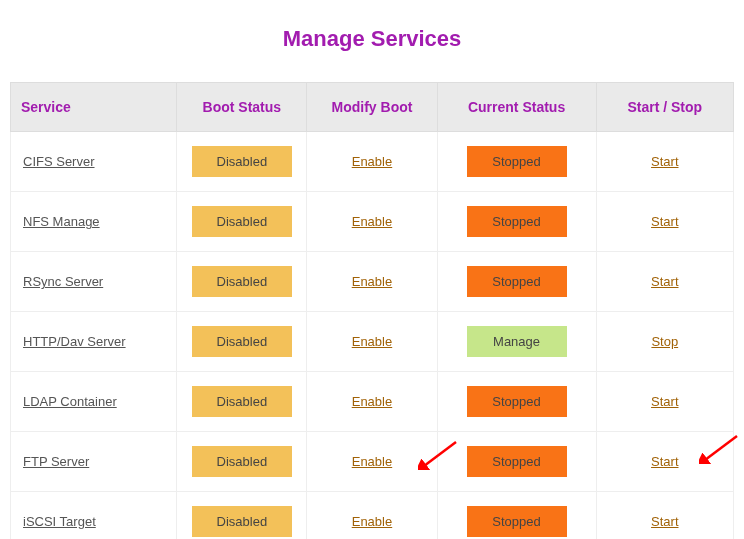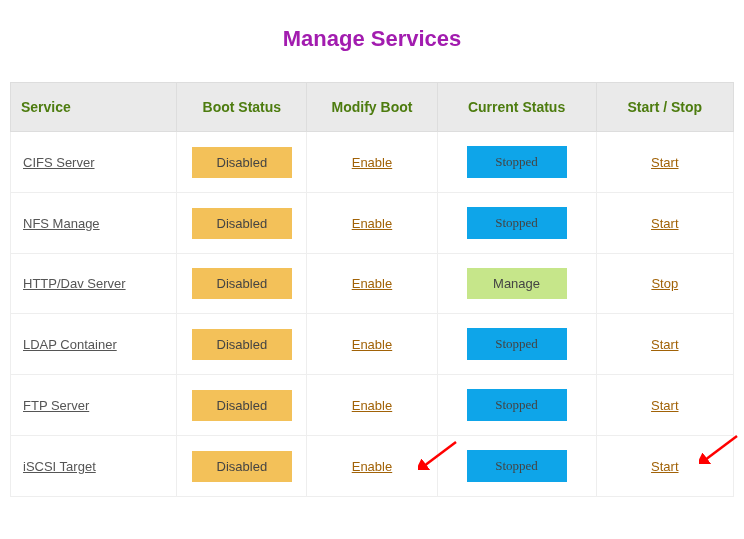--- a/index.html
+++ b/index.html
@@ -16,21 +16,21 @@
       color: #a21caf;
       padding: 16px 0 30px 0;
     }
     table {
       width: 100%;
       border-collapse: collapse;
       table-layout: fixed;
     }
     th {
       background: #eaeaea;
-      color: #4d7c0f;
+      color: #a21caf;
       font-weight: bold;
       font-size: 14px;
       text-align: center;
       padding: 16px 10px;
       border: 1px solid #ddd;
     }
     th.col-service { text-align: left; width: 23%; }
     th.col-boot { width: 18%; }
     th.col-modify { width: 18%; }
     th.col-current { width: 22%; }
@@ -50,21 +50,21 @@
       text-decoration: underline;
     }
     .badge {
       display: inline-block;
       min-width: 100px;
       padding: 8px 14px;
       color: #444;
       text-align: center;
     }
     .badge.disabled { background: #f3c159; }
-    .badge.stopped { background: #0ea5e9; font-family: Liberation Serif, serif; }
+    .badge.stopped { background: #f97316; }
     .badge.running { background: #c6e68a; }
     a.action {
       color: #a16207;
       text-decoration: underline;
       cursor: pointer;
     }
     .arrow {
       position: absolute;
       width: 40px;
       height: 30px;
@@ -91,20 +91,27 @@
     <tbody id="svc-body">
         <tr>
           <td class="svc-name">CIFS Server</td>
           <td><span class="badge disabled">Disabled</span></td>
           <td><a class="action">Enable</a></td>
           <td><span class="badge stopped">Stopped</span></td>
           <td><a class="action">Start</a></td>
         </tr>
         <tr>
           <td class="svc-name">NFS Manage</td>
+          <td><span class="badge disabled">Disabled</span></td>
+          <td><a class="action">Enable</a></td>
+          <td><span class="badge stopped">Stopped</span></td>
+          <td><a class="action">Start</a></td>
+        </tr>
+        <tr>
+          <td class="svc-name">RSync Server</td>
           <td><span class="badge disabled">Disabled</span></td>
           <td><a class="action">Enable</a></td>
           <td><span class="badge stopped">Stopped</span></td>
           <td><a class="action">Start</a></td>
         </tr>
         <tr>
           <td class="svc-name">HTTP/Dav Server</td>
           <td><span class="badge disabled">Disabled</span></td>
           <td><a class="action">Enable</a></td>
           <td><span class="badge running">Manage</span></td>

